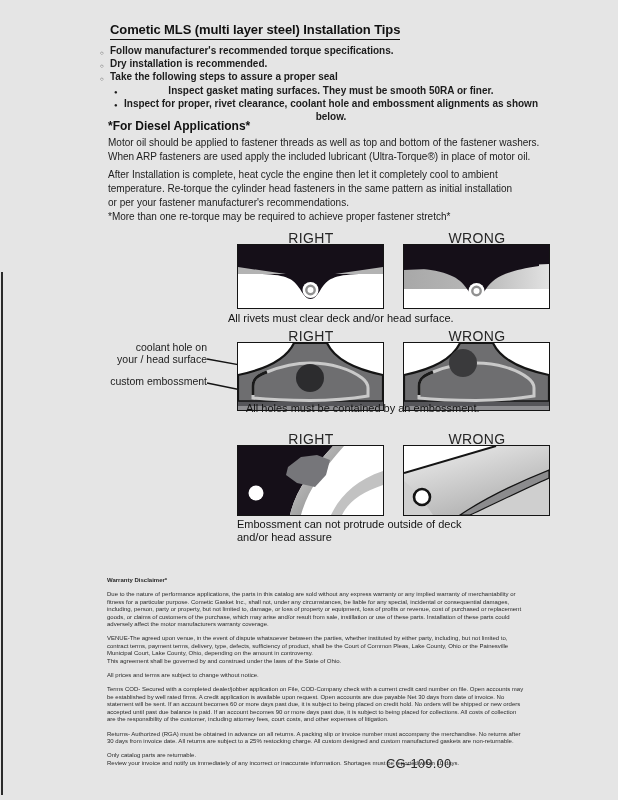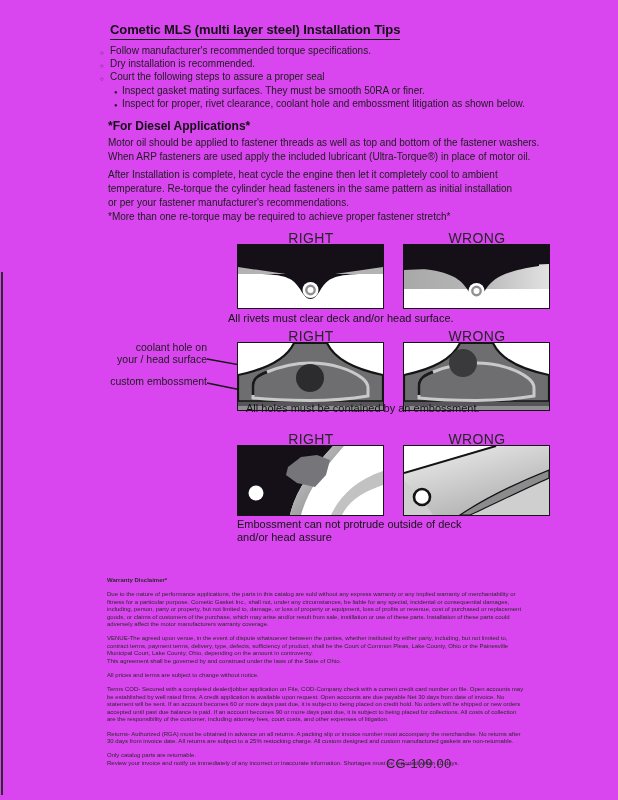--- a/index.html
+++ b/index.html
@@ -1,30 +1,30 @@
 <!DOCTYPE html>
 <html><head>
 <meta charset="utf-8">
 <style>
   * { margin:0; padding:0; box-sizing:border-box; }
   body { background:#888; font-family:"Liberation Sans","DejaVu Sans",sans-serif; }
   .page {
-    position:relative; width:618px; height:800px; background:#d946ef;
+    position:relative; width:618px; height:800px; background:#e5e5e5;
     margin:0 auto; overflow:hidden; color:#1c1c1c;
   }
   .abs { position:absolute; }
 
   .doc-title {
     left:110px; top:22px; font-size:13px; font-weight:bold; letter-spacing:-0.1px;
     border-bottom:1.6px solid #111; padding-bottom:2px; color:#111;
   }
-  .bullets { left:100px; top:44px; width:440px; font-size:10px; line-height:13.2px; color:#1c1c1c; }
+  .bullets { left:100px; top:44px; width:440px; font-size:10px; line-height:13.2px; color:#1c1c1c;font-weight:bold; }
   .bullet { position:relative; padding-left:10px; }
   .bullet::before { content:"○"; position:absolute; left:0; top:2.5px; font-size:6px; color:#1c1c1c; }
-  .sub-bullet { position:relative; padding-left:22px; }
+  .sub-bullet { position:relative; padding-left:22px;text-align:center; }
   .sub-bullet::before { content:"●"; position:absolute; left:14px; top:2px; font-size:6px; color:#1c1c1c; }
 
   .diesel-heading { left:108px; top:119px; font-size:12px; font-weight:bold; color:#111; }
   .para { left:108px; top:0; width:438px; font-size:10px; line-height:14px; white-space:pre-line; color:#1c1c1c; }
   .para-1 { top:136px; }
   .para-2 { top:168px; }
   .para-note { top:210px; }
 
   .rw-label { width:148px; text-align:center; font-size:14px; letter-spacing:0.4px; color:#262626; }
   .dbox { border:1.6px solid #141414; background:#fff; }
@@ -44,23 +44,23 @@
 </head>
 <body>
 
 <div class="page">
 
   <div class="abs doc-title">Cometic MLS (multi layer steel) Installation Tips</div>
 
   <div class="abs bullets">
     <div class="bullet">Follow manufacturer's recommended torque specifications.</div>
     <div class="bullet">Dry installation is recommended.</div>
-    <div class="bullet">Court the following steps to assure a proper seal</div>
+    <div class="bullet">Take the following steps to assure a proper seal</div>
     <div class="sub-bullet">Inspect gasket mating surfaces.  They must be smooth 50RA or finer.</div>
-    <div class="sub-bullet">Inspect for proper, rivet clearance, coolant hole and embossment litigation as shown below.</div>
+    <div class="sub-bullet">Inspect for proper, rivet clearance, coolant hole and embossment alignments as shown below.</div>
   </div>
 
   <div class="abs para para-1">Motor oil should be applied to fastener threads as well as top and bottom of the fastener washers.
 When ARP fasteners are used apply the included lubricant (Ultra-Torque®) in place of motor oil.</div>
   <div class="abs diesel-heading">*For Diesel Applications*</div>
   <div class="abs para para-2">After Installation is complete, heat cycle the engine then let it completely cool to ambient
 temperature. Re-torque the cylinder head fasteners in the same pattern as initial installation
 or per your fastener manufacturer's recommendations.</div>
   <div class="abs para para-note">*More than one re-torque may be required to achieve proper fastener stretch*</div>
 

